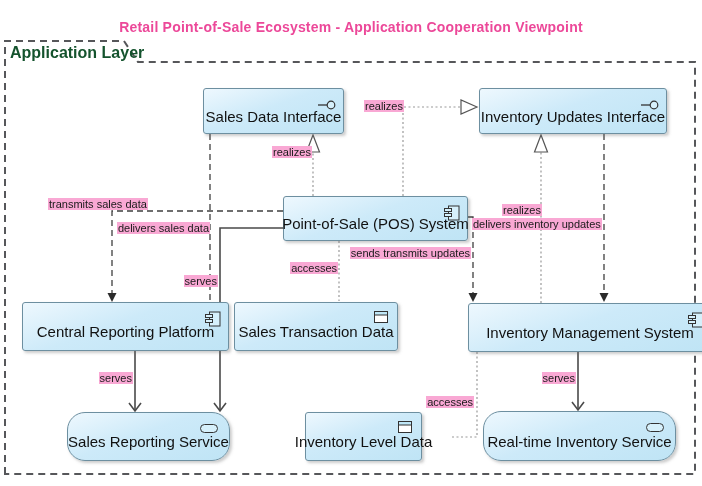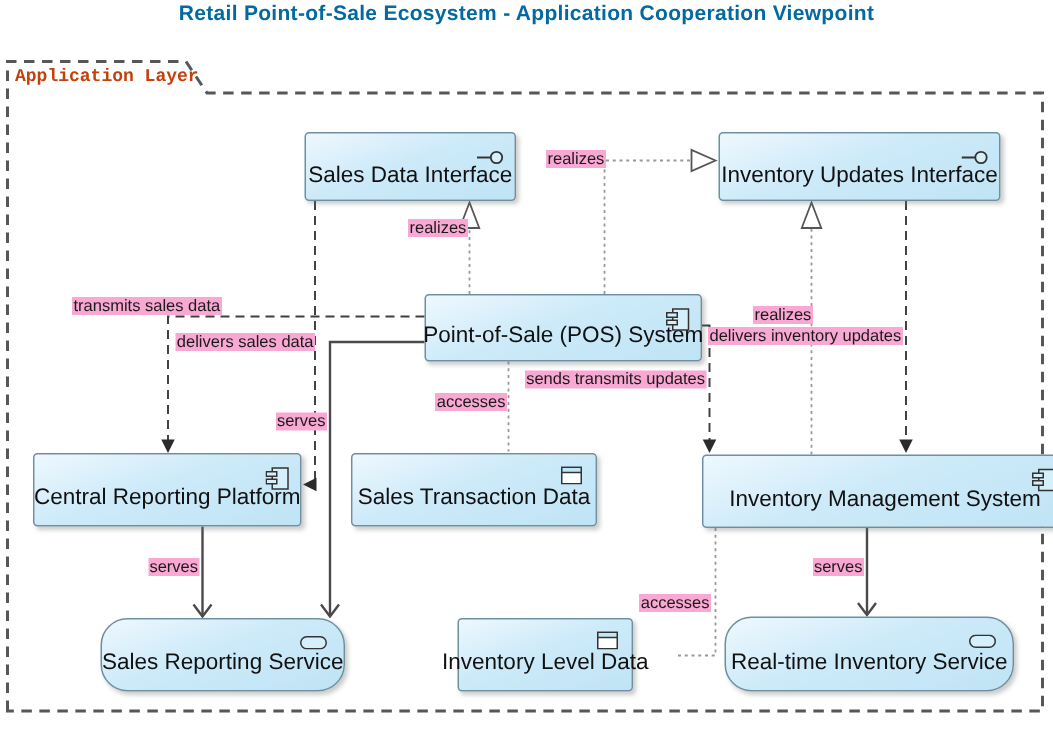--- a/index.html
+++ b/index.html
@@ -1,26 +1,26 @@
 <!DOCTYPE html>
 <html><head>
 <meta charset="utf-8">
 <style>
   html,body{margin:0;padding:0;}
   body{
     width:702px;height:486px;position:relative;background:#ffffff;
     font-family:"Liberation Sans", sans-serif;overflow:hidden;
   }
   .title{
-    position:absolute;left:0;top:0;width:702px;text-align:center;
-    font-size:14px;font-weight:bold;color:#0369a1;letter-spacing:.2px;
+    position:absolute;left:0;top:19px;width:702px;text-align:center;
+    font-size:14px;font-weight:bold;color:#ec4899;letter-spacing:.2px;
   }
   svg.wires{position:absolute;left:0;top:0;}
   .group-label{
-    position:absolute;left:10px;top:44px;font-size:12px;font-weight:bold;color:#c2410c;font-family:Liberation Mono, monospace;
+    position:absolute;left:10px;top:44px;font-size:16px;font-weight:bold;color:#14532d;
   }
   .node{
     position:absolute;box-sizing:border-box;
     border:1px solid #6d8fa0;border-radius:3px;
     background:linear-gradient(160deg,#eef8fe 0%,#cdeaf9 45%,#bfe4f5 100%);
     box-shadow:2px 2px 3px rgba(110,110,110,.35);
     display:flex;align-items:center;justify-content:center;
   }
   .node.service{border-radius:18px;}
   .nlabel{
@@ -106,21 +106,21 @@
   <span class="icon comp">
     <svg width="16" height="16" viewBox="0 0 16 16">
         <rect x="4.5" y="1" width="10.5" height="14" fill="#d6f0fb" stroke="#333"></rect>
         <rect x="0.5" y="3.5" width="7" height="3" fill="#d6f0fb" stroke="#333"></rect>
         <rect x="0.5" y="8.5" width="7" height="3" fill="#d6f0fb" stroke="#333"></rect>
       </svg>
   </span>
   <span class="nlabel">Point-of-Sale (POS) System</span>
 </div>
 
-<div class="node" style="left:22px;top:302px;width:179px;height:49px;">
+<div class="node" style="left:22px;top:302px;width:207px;height:49px;">
   <span class="icon comp">
     <svg width="16" height="16" viewBox="0 0 16 16">
         <rect x="4.5" y="1" width="10.5" height="14" fill="#d6f0fb" stroke="#333"></rect>
         <rect x="0.5" y="3.5" width="7" height="3" fill="#d6f0fb" stroke="#333"></rect>
         <rect x="0.5" y="8.5" width="7" height="3" fill="#d6f0fb" stroke="#333"></rect>
       </svg>
   </span>
   <span class="nlabel">Central Reporting Platform</span>
 </div>
 

